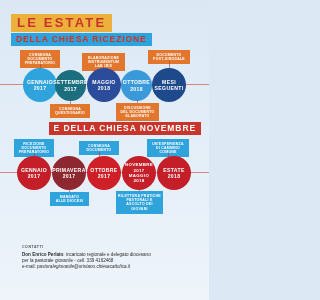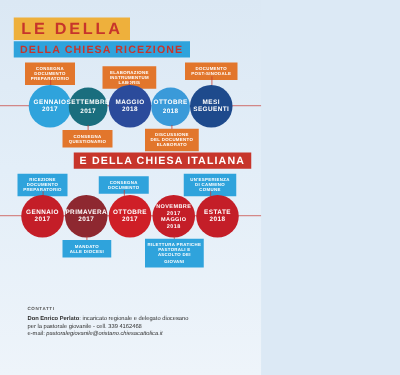--- a/index.html
+++ b/index.html
@@ -83,21 +83,21 @@
   .contacts .hdr{font-size:3.6px;font-weight:bold;letter-spacing:.5px;color:#555;margin-bottom:2.5px;}
   .contacts .line{font-size:4.6px;line-height:6.4px;color:#2d2d2d;}
   .contacts .nm{font-weight:bold;}
   .contacts .mail{font-style:italic;}
 </style>
 </head>
 <body>
 
 <div class="poster">
 
-  <div class="title-main">LE DELLA</div>
+  <div class="title-main">LE ESTATE</div>
   <div class="title-sub">DELLA CHIESA RICEZIONE</div>
 
   <div class="timeline tl1"></div>
 
   <div class="lbl orange" style="left:20px;top:50px;width:40px;">
     <div>CONSEGNA</div>
     <div>DOCUMENTO</div>
     <div>PREPARATORIO</div>
   </div>
   <div class="stem" style="left:40px;top:64px;height:6px;"></div>
@@ -141,21 +141,21 @@
     <div>QUESTIONARIO</div>
   </div>
 
   <div class="stem" style="left:137px;top:100px;height:4px;"></div>
   <div class="lbl orange" style="left:116px;top:103px;width:43px;">
     <div>DISCUSSIONE</div>
     <div>DEL DOCUMENTO</div>
     <div>ELABORATO</div>
   </div>
 
-  <div class="title-sub2">E DELLA CHIESA ITALIANA</div>
+  <div class="title-sub2">E DELLA CHIESA NOVEMBRE</div>
 
   <div class="timeline tl2"></div>
 
   <div class="lbl blue" style="left:14px;top:139px;width:40px;">
     <div>RICEZIONE</div>
     <div>DOCUMENTO</div>
     <div>PREPARATORIO</div>
   </div>
   <div class="stem" style="left:34px;top:153px;height:5px;"></div>
 

